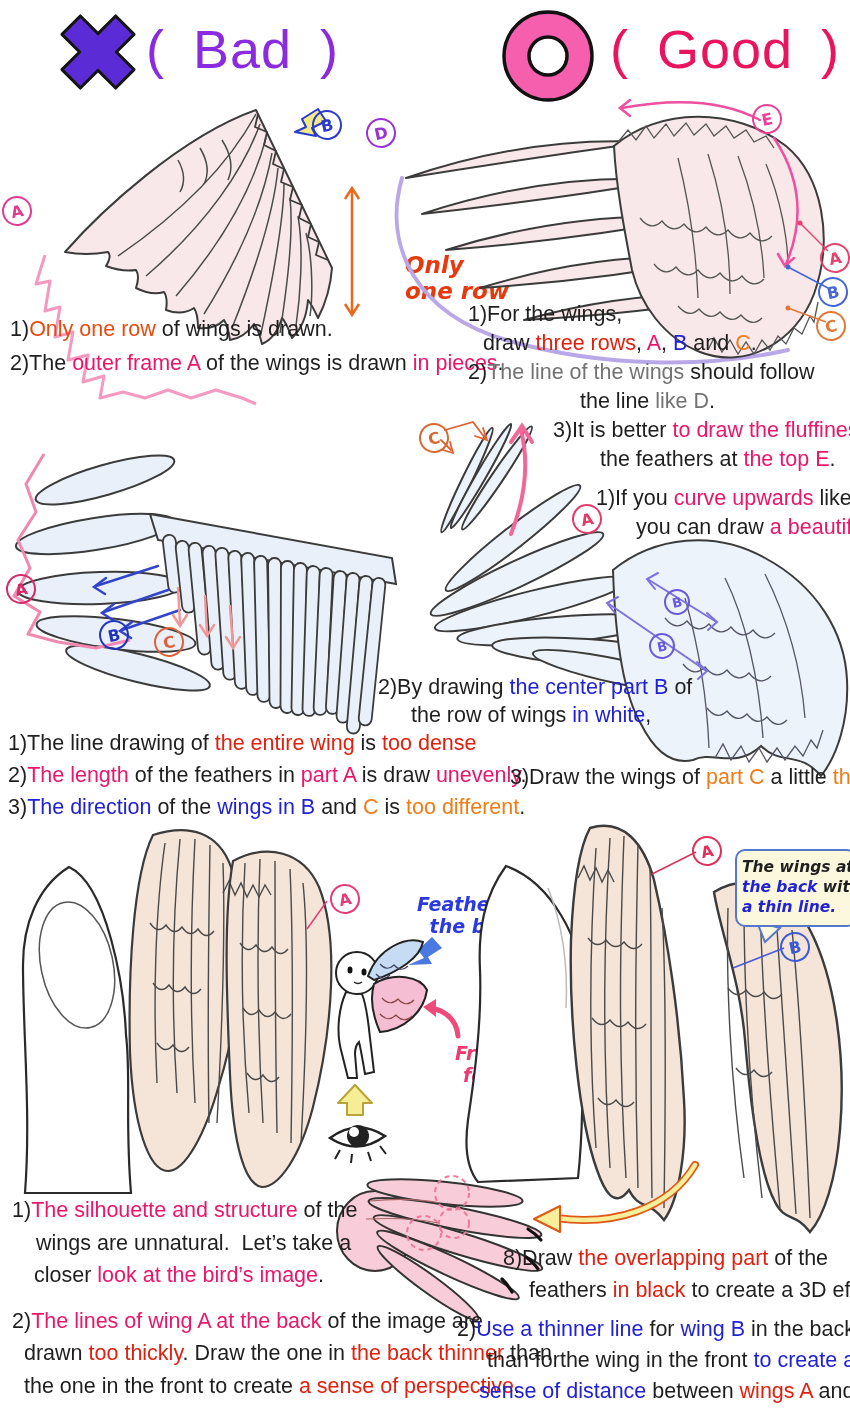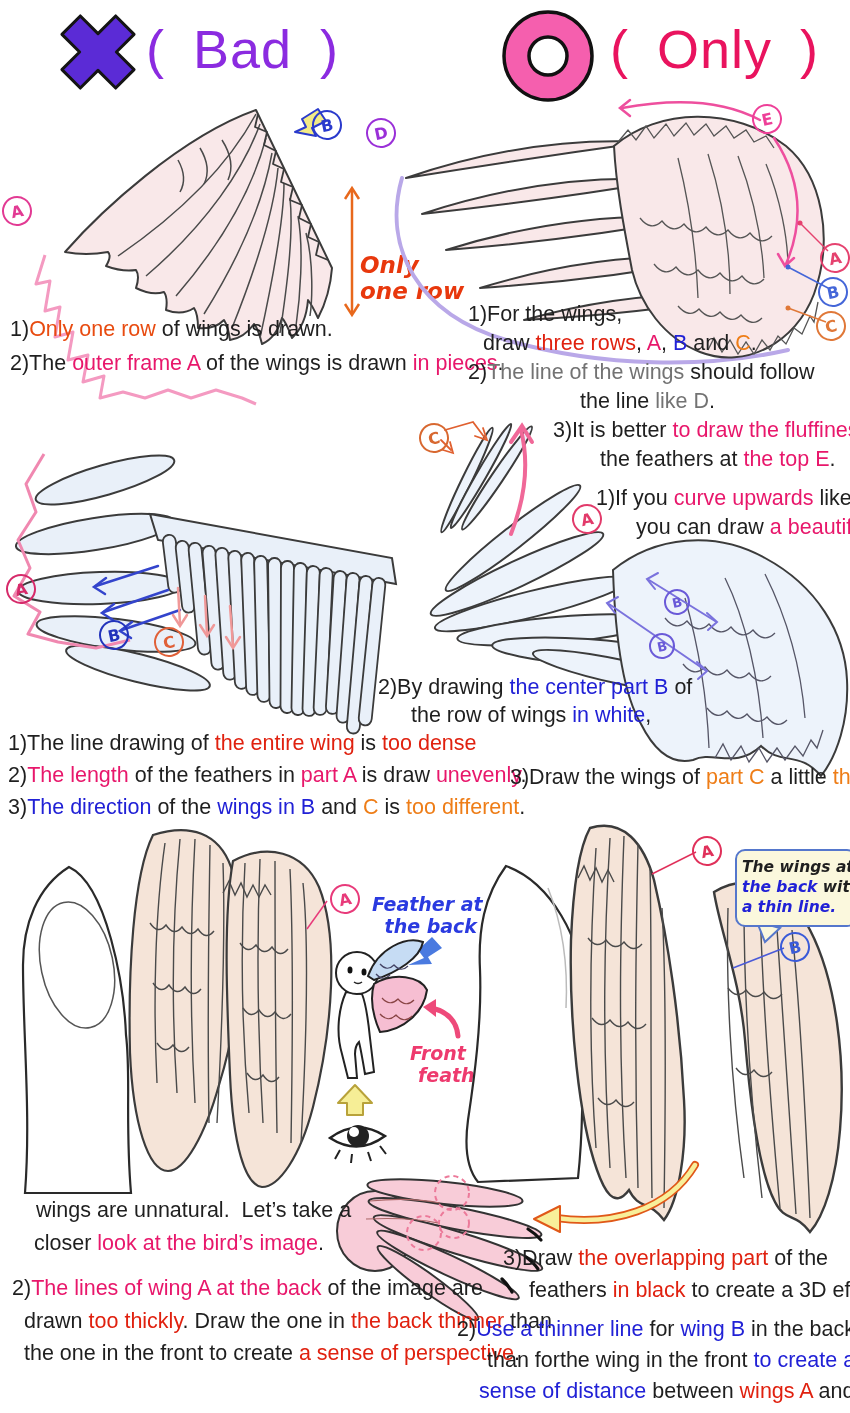--- a/index.html
+++ b/index.html
@@ -9,42 +9,42 @@
   .hdr{position:absolute;font-size:54px;letter-spacing:1px;word-spacing:12px;white-space:nowrap;font-weight:normal;}
   .txt{position:absolute;white-space:nowrap;font-size:21.5px;color:#1f1f1f;}
   .txt .ln{white-space:nowrap;}
   .c-k{color:#1f1f1f}.c-r{color:#e0210f}.c-p{color:#e8176b}.c-b{color:#2121d6}
   .c-o{color:#ee7d17}.c-v{color:#737373}.c-ro{color:#e84b10}
   .mk{position:absolute;width:26px;height:26px;border-radius:50%;border:2px solid;display:flex;
       align-items:center;justify-content:center;font-size:16px;font-weight:bold;
       transform:rotate(-12deg);font-family:"DejaVu Sans",sans-serif;background:transparent;}
   .mk.sm{width:22px;height:22px;font-size:13px;}
   .note{position:absolute;font-weight:bold;font-style:italic;white-space:nowrap;
-        font-family:"DejaVu Sans",sans-serif;}
+        font-family:"DejaVu Sans",sans-serif;margin-left:45px;}
   .bubble{position:absolute;left:735px;top:849px;width:108px;height:62px;border:2.5px solid #5577cc;
         border-radius:10px;background:#fbf8dd;padding:6px 5px;font-weight:bold;font-style:italic;
         font-size:15.5px;line-height:20px;font-family:"DejaVu Sans",sans-serif;white-space:nowrap;}
 </style>
 </head>
 <body>
 
 <div class="page">
 
   <svg style="left:52px;top:6px" width="92" height="92" viewBox="0 0 92 92">
     <g transform="rotate(45 46 46)">
       <path d="M33,8 h26 v25 h25 v26 h-25 v25 h-26 v-25 h-25 v-26 h25 z" fill="#5b2bd6" stroke="#141414" stroke-width="3" stroke-linejoin="round"></path>
     </g>
   </svg>
   <div class="hdr" style="left:146px;top:18px;color:#8b2be0">( Bad )</div>
 
   <svg style="left:498px;top:6px" width="100" height="100" viewBox="0 0 100 100">
     <circle cx="50" cy="50" r="44" fill="#f55fae" stroke="#111" stroke-width="3.5"></circle>
     <circle cx="50" cy="50" r="19" fill="#ffffff" stroke="#111" stroke-width="3.5"></circle>
   </svg>
-  <div class="hdr" style="left:610px;top:18px;color:#e9135e">( Only )</div>
+  <div class="hdr" style="left:610px;top:18px;color:#e9135e">( Good )</div>
 
   <svg style="left:28px;top:98px" width="412" height="232" viewBox="0 0 412 232">
     <path d="M37,154 C72,114 152,39 228,12 L304,170
              Q302,197 290,220 Q284,207 280,202 Q278,227 264,240 Q258,224 254,220
              Q248,240 234,246 Q230,230 226,226 Q216,240 202,242 Q200,228 196,222
              Q186,232 170,230 Q170,216 166,210 Q154,218 138,212 Q140,200 136,194
              Q124,198 108,190 Q112,178 108,172 Q94,174 78,168 Q84,158 80,154
              Q58,158 37,154 Z" fill="#f9e8e9" stroke="#3b3b3b" stroke-width="2" stroke-linejoin="round"></path>
     <g fill="none" stroke="#4a4a4a" stroke-width="1.5">
       <path d="M228,16 C204,60 160,110 90,158"></path>
@@ -342,29 +342,30 @@
     </g>
     <g fill="none" stroke="#ec7a9a" stroke-width="2" stroke-dasharray="5,4">
       <circle cx="122" cy="40" r="17"></circle>
       <circle cx="124" cy="70" r="15"></circle>
       <circle cx="94" cy="80" r="17"></circle>
     </g>
     <path d="M40,48 Q80,44 110,50 M36,66 Q80,64 108,70" fill="none" stroke="#a66" stroke-width="1.2"></path>
   </svg>
 
   <div class="txt" style="left:12px;top:1194px;line-height:32.5px">
+    <div class="ln"><span class="c-k">1)</span><span class="c-p">The silhouette and structure</span><span class="c-k"> of the</span></div>
     <div class="ln" style="margin-left:24px"><span class="c-k">wings are unnatural.&nbsp; Let’s take a</span></div>
     <div class="ln" style="margin-left:22px"><span class="c-k">closer </span><span class="c-p">look at the bird’s image</span><span class="c-k">.</span></div>
     <div class="ln" style="margin-top:13px"><span class="c-k">2)</span><span class="c-p">The lines of wing A at the back</span><span class="c-k"> of the image are</span></div>
     <div class="ln" style="margin-left:12px"><span class="c-k">drawn </span><span class="c-r">too thickly</span><span class="c-k">. Draw the one in </span><span class="c-r">the back thinner</span><span class="c-k"> than</span></div>
     <div class="ln" style="margin-left:12px"><span class="c-k">the one in the front to create </span><span class="c-r">a sense of perspective</span><span class="c-k">.</span></div>
   </div>
 
   <div class="txt" style="left:503px;top:1242px;line-height:32px">
-    <div class="ln"><span class="c-k">3)Draw </span><span class="c-r">the overlapping part</span><span class="c-k"> of the</span></div>
+    <div class="ln"><span class="c-k">8)Draw </span><span class="c-r">the overlapping part</span><span class="c-k"> of the</span></div>
     <div class="ln" style="margin-left:26px"><span class="c-k">feathers </span><span class="c-r">in black</span><span class="c-k"> to create a 3D effect.</span></div>
   </div>
   <div class="txt" style="left:457px;top:1314px;line-height:31px">
     <div class="ln"><span class="c-k">2)</span><span class="c-b">Use a thinner line</span><span class="c-k"> for </span><span class="c-b">wing B</span><span class="c-k"> in the back</span></div>
     <div class="ln" style="margin-left:30px"><span class="c-k">than forthe wing in the front </span><span class="c-b">to create a</span></div>
     <div class="ln" style="margin-left:22px"><span class="c-b">sense of distance</span><span class="c-k"> between </span><span class="c-r">wings A</span><span class="c-k"> and </span></div>
   </div>
 
 </div>
 

